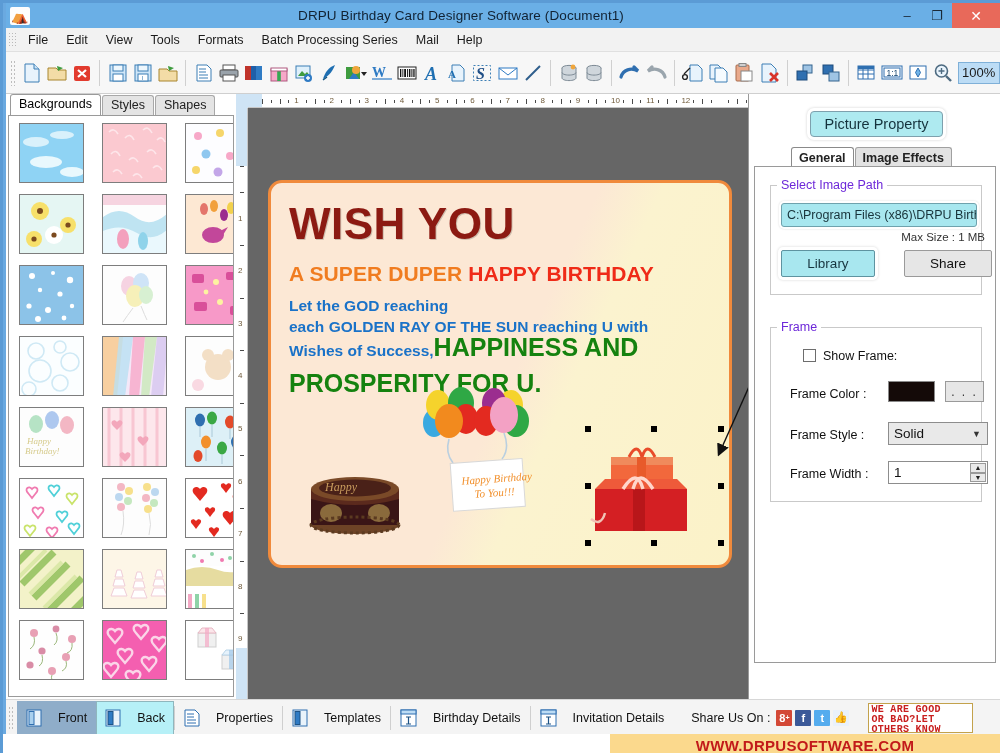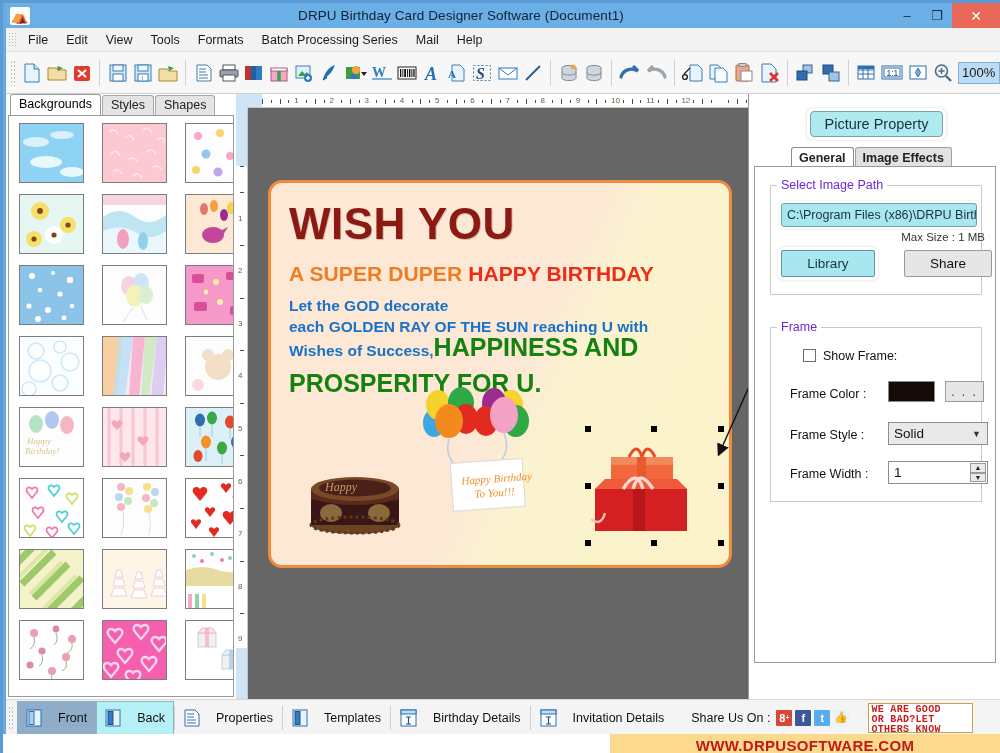--- a/index.html
+++ b/index.html
@@ -897,21 +897,21 @@
       </div>
 
     <div class="canvasbg">
 
       <div class="card">
         <div class="card-h1">WISH YOU</div>
         <div class="card-h2">
           <span class="c-orange">A SUPER DUPER </span><span class="c-red">HAPPY BIRTHDAY</span>
         </div>
         <div class="card-body">
-          <div>Let the GOD decorate</div>
+          <div>Let the GOD reaching</div>
           <div>each GOLDEN RAY OF THE SUN reaching U with</div>
           <div><span>Wishes of Success,</span><span class="c-green">HAPPINESS AND</span></div>
         </div>
         <div class="card-body2">PROSPERITY FOR U.</div>
 
         <svg class="art" style="left:30px;top:268px;" width="108" height="88" viewBox="0 0 108 88">
           <ellipse cx="54" cy="74" rx="44" ry="9" fill="#6d4326"></ellipse>
           <rect x="10" y="38" width="88" height="36" fill="#3a1516"></rect>
           <path d="M10 38 h88 v10 q-44 12 -88 0z" fill="#5b2a1d"></path>
           <ellipse cx="54" cy="38" rx="44" ry="12" fill="#7a4a28"></ellipse>

